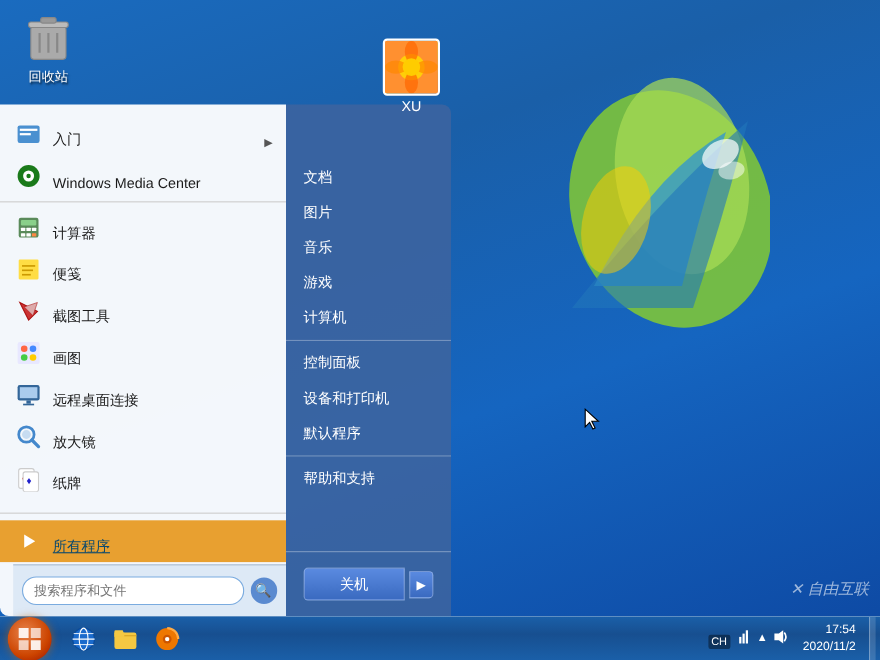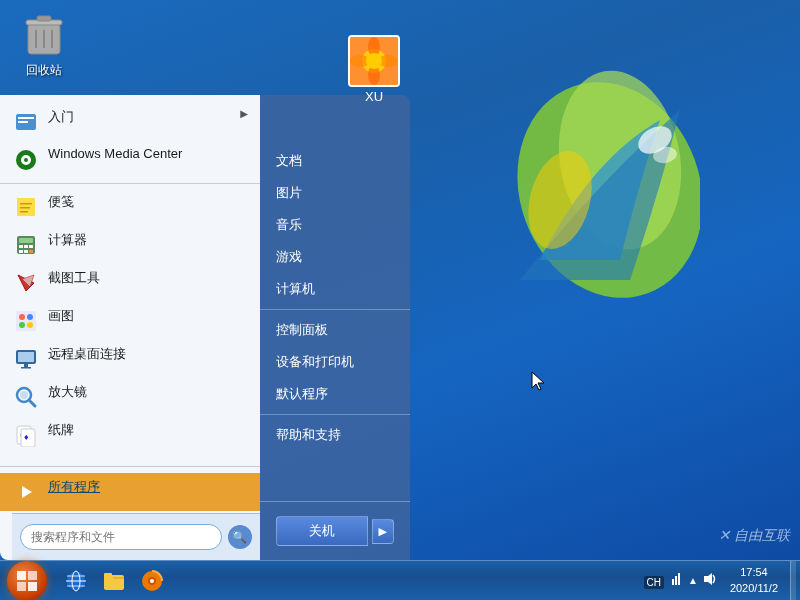--- a/index.html
+++ b/index.html
@@ -97,21 +97,21 @@
       display: flex;
       align-items: center;
       height: 40px;
       padding-right: 4px;
       gap: 4px;
     }
 
     .taskbar-clock {
       color: white;
       font-size: 11px;
-      text-align: center;
+      text-align: right;
       line-height: 1.4;
       padding: 0 8px;
     }
 
     .tray-icon {
       font-size: 14px;
       color: white;
     }
 
     
@@ -133,21 +133,21 @@
       flex-direction: column;
     }
 
     .start-menu-programs {
       flex: 1;
       padding: 8px 0;
     }
 
     .menu-item {
       display: flex;
-      align-items: flex-start;
+      align-items: flex-end;
       padding: 5px 12px;
       cursor: pointer;
       gap: 8px;
       font-size: 13px;
       color: #1a1a1a;
     }
     .menu-item.highlighted {
       background: #e8a030;
       color: #0c4a6e;
       text-decoration: underline;
@@ -354,43 +354,43 @@
                 <circle cx="12" cy="12" r="2" fill="#1a7a1a"></circle>
               </svg>
           </div>
           <span>Windows Media Center</span>
         </div>
         <div class="menu-divider"></div>
 
         <div class="menu-item">
           <div class="menu-item-icon">
             <svg width="24" height="24" viewBox="0 0 24 24">
-                <rect x="3" y="3" width="18" height="18" rx="1" fill="#ffdd44"></rect>
-                <rect x="6" y="8" width="12" height="1.5" fill="#cc9900"></rect>
-                <rect x="6" y="12" width="10" height="1.5" fill="#cc9900"></rect>
-                <rect x="6" y="16" width="8" height="1.5" fill="#cc9900"></rect>
-              </svg>
-          </div>
-          <span>便笺</span>
-        </div>
-
-        <div class="menu-item">
-          <div class="menu-item-icon">
-            <svg width="24" height="24" viewBox="0 0 24 24">
                 <rect x="3" y="3" width="18" height="18" rx="2" fill="#5a8a5a"></rect>
                 <rect x="5" y="5" width="14" height="5" rx="1" fill="#8ad08a"></rect>
                 <rect x="5" y="12" width="4" height="3" rx="0.5" fill="white"></rect>
                 <rect x="10" y="12" width="4" height="3" rx="0.5" fill="white"></rect>
                 <rect x="15" y="12" width="4" height="3" rx="0.5" fill="white"></rect>
                 <rect x="5" y="17" width="4" height="3" rx="0.5" fill="white"></rect>
                 <rect x="10" y="17" width="4" height="3" rx="0.5" fill="white"></rect>
                 <rect x="15" y="17" width="4" height="3" rx="0.5" fill="#ff8844"></rect>
               </svg>
           </div>
           <span>计算器</span>
+        </div>
+
+        <div class="menu-item">
+          <div class="menu-item-icon">
+            <svg width="24" height="24" viewBox="0 0 24 24">
+                <rect x="3" y="3" width="18" height="18" rx="1" fill="#ffdd44"></rect>
+                <rect x="6" y="8" width="12" height="1.5" fill="#cc9900"></rect>
+                <rect x="6" y="12" width="10" height="1.5" fill="#cc9900"></rect>
+                <rect x="6" y="16" width="8" height="1.5" fill="#cc9900"></rect>
+              </svg>
+          </div>
+          <span>便笺</span>
         </div>
 
         <div class="menu-item">
           <div class="menu-item-icon">
             <svg width="24" height="24" viewBox="0 0 24 24">
                 <path d="M4 4 L20 12 L12 20 Z" fill="#cc3333" stroke="#aa1111" stroke-width="1"></path>
                 <path d="M8 8 L20 4 L16 16 Z" fill="#ddaaaa" stroke="#aa1111" stroke-width="0.5"></path>
               </svg>
           </div>
           <span>截图工具</span>

